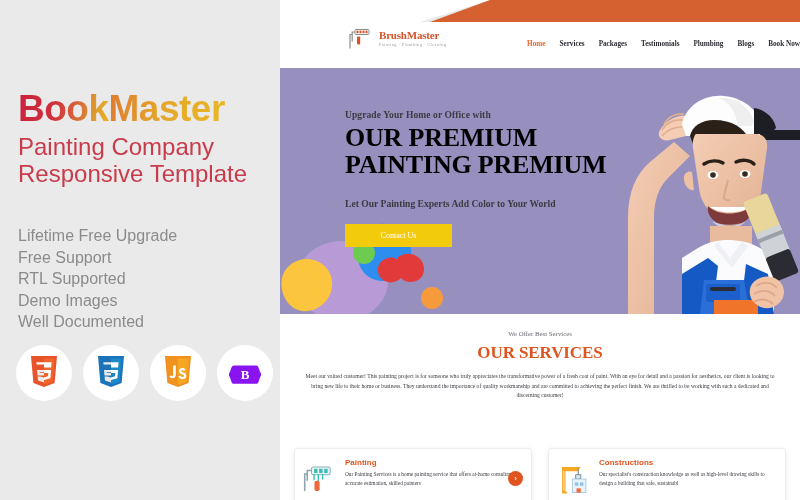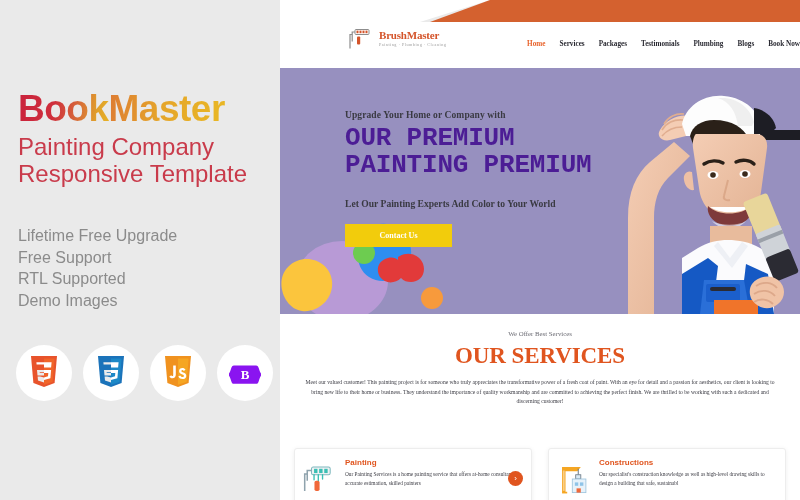--- a/index.html
+++ b/index.html
@@ -67,34 +67,34 @@
   .nav-links a { font-size:7.2px; color:#2b2b33; text-decoration:none; font-weight:bold; white-space:nowrap; }
   .nav-links a.active { color:#e8622a; }
 
   
   .hero { position:absolute; left:0; top:68px; width:520px; height:246px; background:#9790bf; overflow:hidden; }
   .hero-photo { position:absolute; right:-6px; bottom:0; width:220px; height:246px; }
 
   .hero-copy { position:absolute; left:65px; top:42px; width:300px; }
   .hero-kicker { font-family:"Liberation Serif", serif; font-size:9.5px; color:#3a3a42; font-weight:bold; letter-spacing:0.1px; }
   .hero-h1 {
-    font-family:Liberation Mono, monospace; font-weight:bold; color:#4c1d95;
+    font-family:Liberation Serif, serif; font-weight:bold; color:#000000;
     font-size:26px; line-height:26.5px; letter-spacing:-0.2px; margin-top:5px;
   }
   .hero-sub { font-family:"Liberation Serif", serif; font-size:9.6px; color:#3a3a42; font-weight:bold; margin-top:20px; }
   .hero-btn {
     margin-top:15px; width:107px; height:23px; background:#f2cc0c; border:none;
-    color:#fff; font-family:"Liberation Serif", serif; font-weight:bold; font-size:8px;
+    color:#fff; font-family:"Liberation Serif", serif; font-weight:normal; font-size:8px;
     display:flex; align-items:center; justify-content:center; cursor:pointer;
   }
 
   
   .services { position:absolute; left:0; top:314px; width:520px; height:186px; background:#fff; }
   .svc-kicker { text-align:center; font-family:"Liberation Serif", serif; font-size:6.8px; color:#6a6a72; margin-top:16px; }
-  .svc-title { text-align:center; font-family:"Liberation Serif", serif; font-weight:bold; font-size:23px; color:#e0551f; margin-top:6px; letter-spacing:-0.1px; }
+  .svc-title { text-align:center; font-family:"Liberation Serif", serif; font-weight:bold; font-size:17px; color:#e0551f; margin-top:6px; letter-spacing:-0.1px; }
   .svc-para {
     margin:9px auto 0; width:470px; text-align:center;
     font-family:"Liberation Serif", serif; font-size:5.6px; line-height:9.6px; color:#3c3c44;
   }
 
   .cards { position:absolute; left:0; top:134px; width:520px; display:flex; gap:16px; padding:0 14px; }
   .card {
     flex:1; height:60px; background:#fff; border:1px solid #ededed; border-radius:3px;
     box-shadow:0 1px 5px rgba(0,0,0,.07);
     display:flex; align-items:flex-start; padding:9px 8px; gap:8px; position:relative;
@@ -124,20 +124,21 @@
     <div class="promo-sub">
       <div>Painting Company</div>
       <div>Responsive Template</div>
     </div>
 
     <div class="promo-features">
       <div>Lifetime Free Upgrade</div>
       <div>Free Support</div>
       <div>RTL Supported</div>
       <div>Demo Images</div>
+      <div>Well Documented</div>
     </div>
 
     <div class="tech-row">
       <div class="tech-badge">
         <svg width="30" height="34" viewBox="0 0 30 34">
           <path d="M2 0h26l-2.4 27L15 31 4.4 27z" fill="#e8532b"></path>
           <path d="M15 2.5v26.2l8.6-2.6L25.6 2.5z" fill="#f06529"></path>
           <path d="M15 6.2h7.6l-.5 5.4H15zm0 0H7.4l.2 2.3H15zm0 7.7h7.1l-.7 8.3-6.4 1.9v-2.6l4-1.2.3-3.3H15z" fill="#fff"></path>
           <path d="M15 13.9H8l.5 5.5H15v-2.4h-4.2l-.2-0.7H15zm0 7.7l-3.9-1.2h-2.5l.4 4.2 6 1.8z" fill="#ebebeb"></path>
         </svg>
@@ -276,21 +277,21 @@
             <rect x="180" y="166" width="26" height="4" fill="#9aa0a8"></rect>
             <rect x="180" y="186" width="26" height="26" rx="3" fill="#2b2b33"></rect>
           </g>
 
           <path d="M166 216c6-8 18-10 26-4 8 6 8 18 0 24-8 7-20 5-26-4-3-5-3-12 0-16z" fill="#f0c3a6"></path>
           <path d="M170 218c7-5 16-4 21 2m-23 6c7-5 16-4 21 2m-21 6c6-4 14-3 19 2" stroke="#dda88a" stroke-width="1.8" fill="none"></path>
         </g>
       </svg>
 
       <div class="hero-copy">
-        <div class="hero-kicker">Upgrade Your Home or Company with</div>
+        <div class="hero-kicker">Upgrade Your Home or Office with</div>
         <div class="hero-h1">
           <div>OUR PREMIUM</div>
           <div>PAINTING PREMIUM</div>
         </div>
         <div class="hero-sub">Let Our Painting Experts Add Color to Your World</div>
         <button class="hero-btn">Contact Us</button>
       </div>
     </div>
 
     <div class="services">

